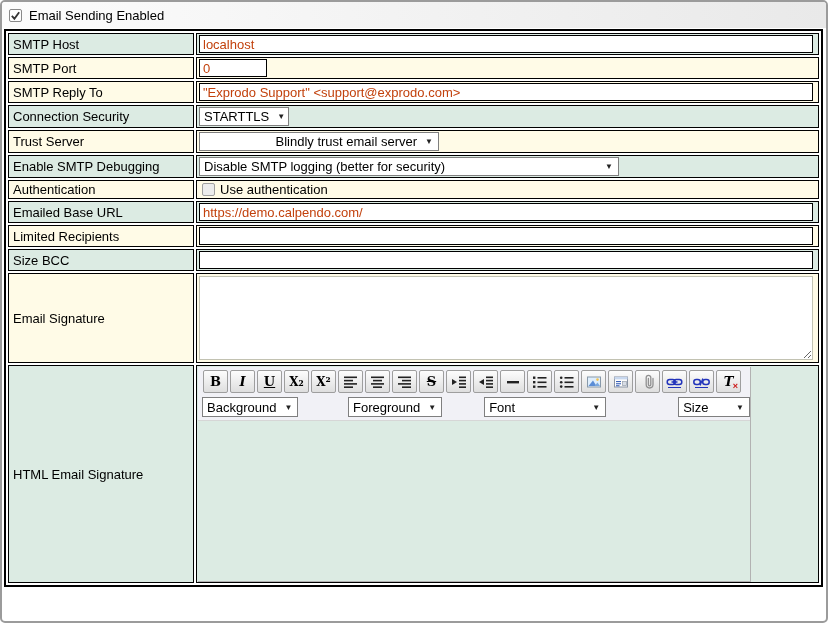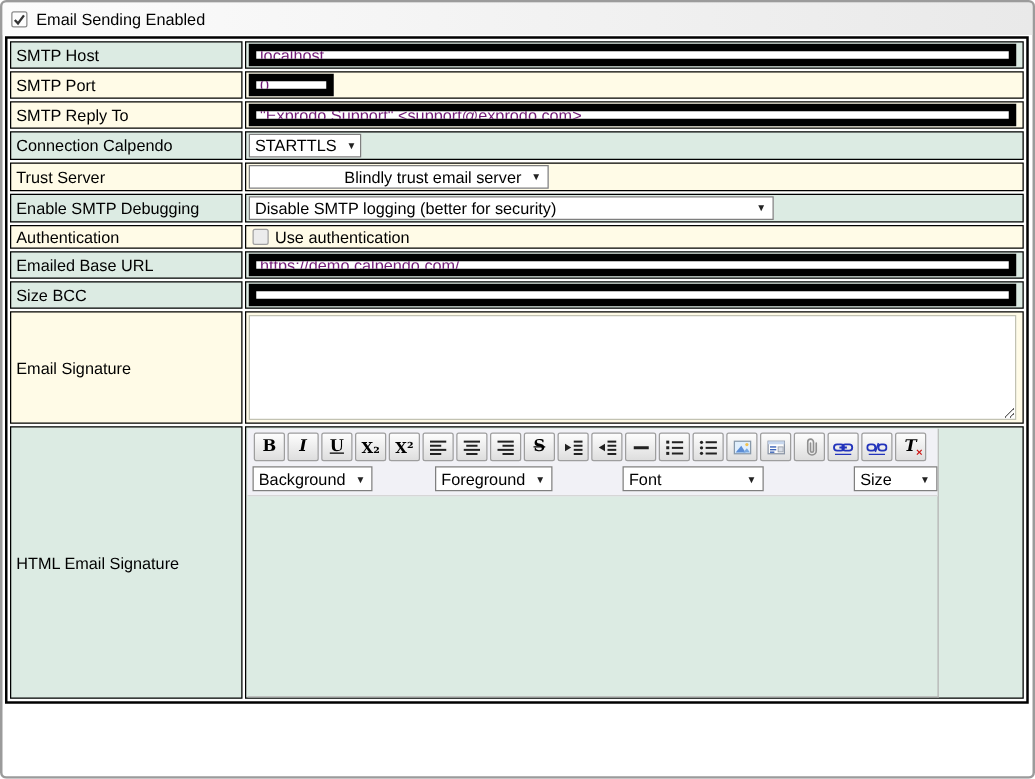--- a/index.html
+++ b/index.html
@@ -37,22 +37,22 @@
   tr.normal td { height: 19px; }
   tr.sig td { height: 90px; }
   tr.html td { height: 218px; vertical-align: top; }
   tr.html td.lbl { vertical-align: middle; }
   tr.g td { background: #dcebe3; }
   tr.y td { background: #fffbe7; }
 
   
   input.txt {
     display: block; width: calc(100% - 7px); height: 18px;
-    margin: 1px 2px; border: 6px solid #000000; background: #fff;
-    font: 13px "Liberation Sans", sans-serif; color: #701a75; padding: 0 3px; text-decoration: underline;
+    margin: 1px 2px; border: 1px solid #000000; background: #fff;
+    font: 13px "Liberation Sans", sans-serif; color: #c2410c; padding: 0 3px;
   }
   input.txt.short { width: 68px; }
   textarea.sigta {
     display: block; width: calc(100% - 7px); height: 84px; margin: 2px;
     border: 1px solid #c2c2b2; background: #fff; resize: both;
     font: 13px "Liberation Sans", sans-serif;
   }
   .sel {
     display: inline-flex; align-items: center; justify-content: space-between;
     height: 19px; margin: 1px 0 1px 2px; padding: 0 5px 0 4px;
@@ -82,21 +82,21 @@
   .tbtn.b { font-weight: bold; }
   .tbtn.i { font-style: italic; font-weight: bold; }
   .tbtn.u { text-decoration: underline; font-weight: bold; }
   .tbtn.strike { text-decoration: line-through; font-weight: bold; }
   .tbtn.sub, .tbtn.sup { font-weight: bold; font-size: 12px; }
   .tfx { position: relative; font-style: italic; font-weight: bold; }
   .tfx .redx { position: absolute; right: 2px; bottom: 1px; color: #cc1111; font-size: 9px; font-weight: bold; font-style: normal; font-family: "Liberation Sans", sans-serif; }
   .rte-row.selects { margin-top: 3px; gap: 16px; }
   .rsel { height: 20px; margin: 0; background: #fff; }
   .rw96 { width: 96px; margin-right: 34px; }
-  .rw96b { width: 96px; margin-right: 40px; align-items: center; }
+  .rw96b { width: 96px; margin-right: 26px; align-items: center; }
   .rw126 { width: 126px; margin-right: 56px; }
   .rw74 { width: 74px; }
   .rte-body { height: 158px; background: transparent; }
 
   svg { display: block; }
 </style>
 </head>
 <body>
 
 <div class="panel">
@@ -124,21 +124,21 @@
             <input class="txt short" value="0" style="">
           </td>
     </tr>
     <tr class="normal y">
       <td class="lbl">SMTP Reply To</td>
       <td>
             <input class="txt" value="&quot;Exprodo Support&quot; &lt;support@exprodo.com&gt;" style="">
           </td>
     </tr>
     <tr class="normal g">
-      <td class="lbl">Connection Calpendo</td>
+      <td class="lbl">Connection Security</td>
       <td>
         <div class="sel w90">
           <span>STARTTLS</span>
           <span class="arr">▼</span>
         </div>
       </td>
     </tr>
     <tr class="normal y">
       <td class="lbl">Trust Server</td>
       <td>
@@ -163,20 +163,26 @@
         <div class="authwrap">
           <span class="cbx unchecked"></span>
           <span>Use authentication</span>
         </div>
       </td>
     </tr>
     <tr class="normal g">
       <td class="lbl">Emailed Base URL</td>
       <td>
             <input class="txt" value="https://demo.calpendo.com/" style="">
+          </td>
+    </tr>
+    <tr class="normal y">
+      <td class="lbl">Limited Recipients</td>
+      <td>
+            <input class="txt" value="" style="">
           </td>
     </tr>
     <tr class="normal g">
       <td class="lbl">Size BCC</td>
       <td>
             <input class="txt" value="" style="">
           </td>
     </tr>
     <tr class="sig y">
       <td class="lbl">Email Signature</td>

